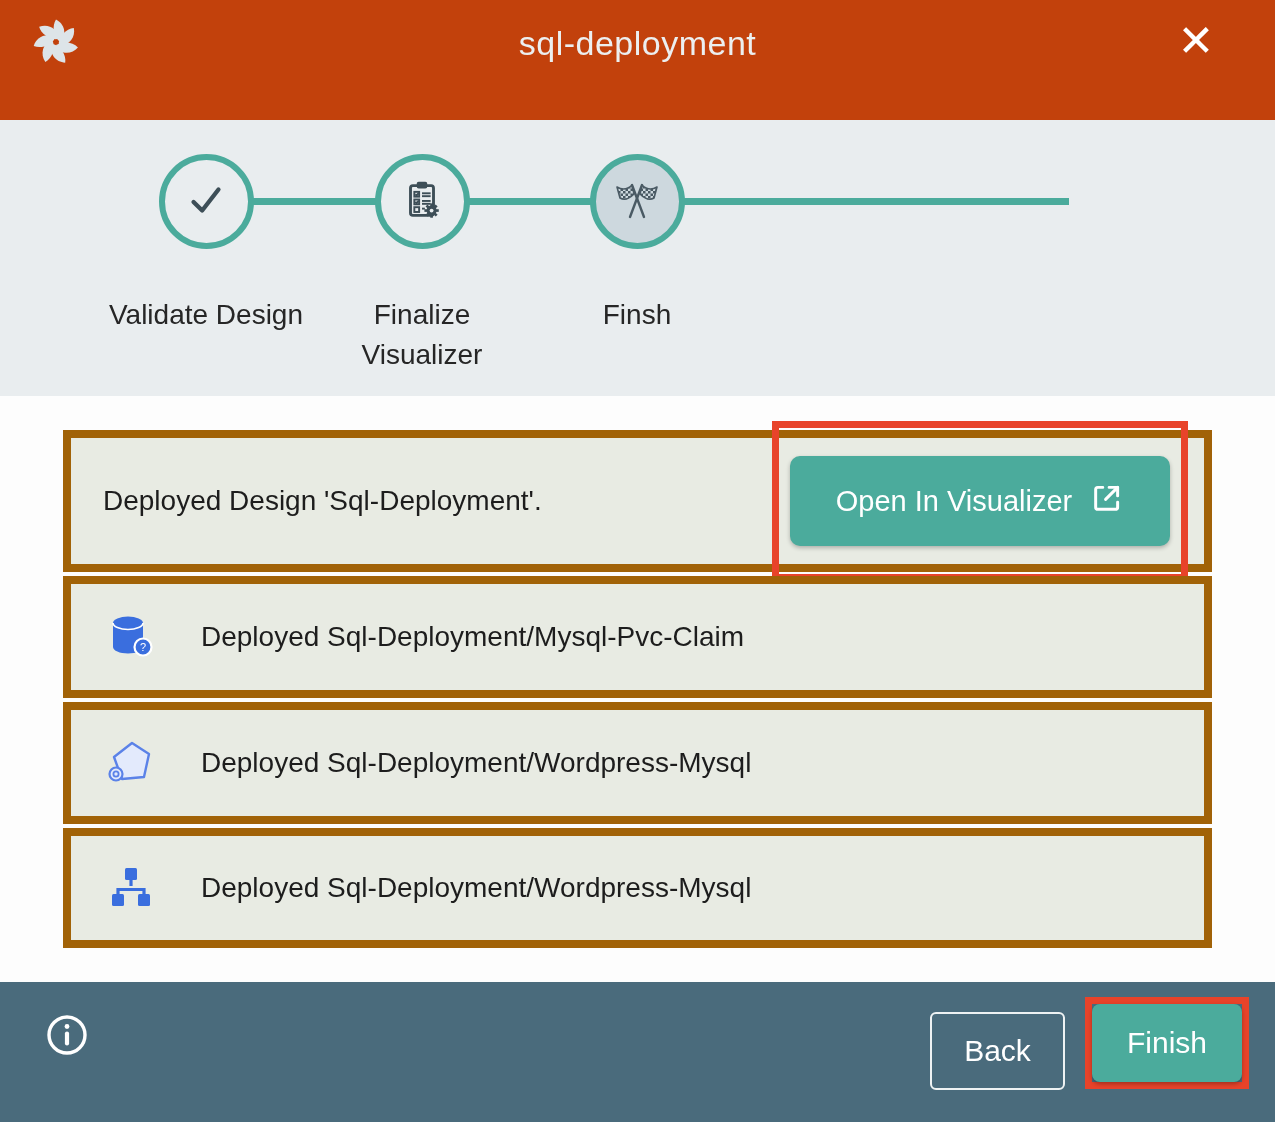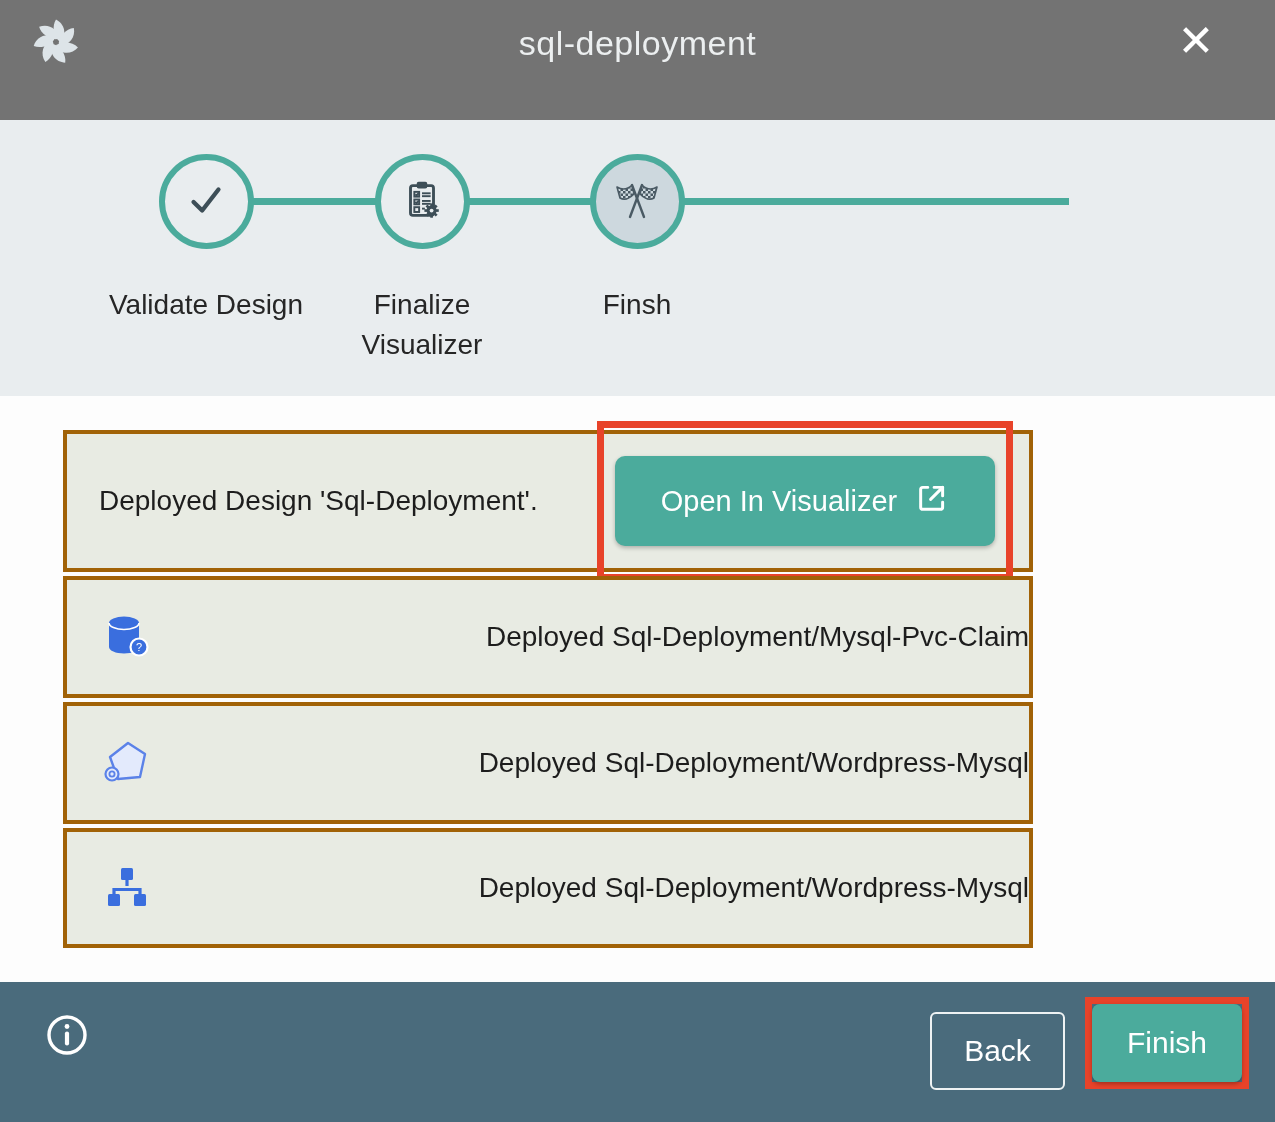--- a/index.html
+++ b/index.html
@@ -1,42 +1,42 @@
 <!DOCTYPE html>
 <html><head>
 <meta charset="utf-8">
 <style>
   html,body{margin:0;padding:0;background:#ffffff;}
   *{box-sizing:border-box;}
   body{font-family:"Liberation Sans", sans-serif;}
   .modal{position:relative;width:1275px;height:1122px;background:#fdfdfd;overflow:hidden;}
 
   
-  .hdr{position:absolute;left:0;top:0;width:100%;height:120px;background:#737373;}
+  .hdr{position:absolute;left:0;top:0;width:100%;height:120px;background:#c2410c;}
   .logo{position:absolute;left:28px;top:14px;width:56px;height:56px;}
   .hdr-title{position:absolute;left:0;right:0;top:24px;margin:0;text-align:center;
     font-size:34px;font-weight:400;color:#eceff0;letter-spacing:.5px;}
   .close-btn{position:absolute;right:56px;top:18px;width:46px;height:46px;background:none;border:none;
     color:#ffffff;font-size:44px;line-height:46px;cursor:pointer;padding:0;font-family:"Liberation Sans",sans-serif;}
 
   
   .stepper{position:absolute;left:0;top:120px;width:100%;height:276px;background:#e9edef;}
   .connector{position:absolute;left:206px;top:78px;width:863px;height:7px;background:#4bab9c;}
   .step{position:absolute;top:34px;width:216px;text-align:center;}
   .step:nth-of-type(2){left:98px;}  .step:nth-of-type(3){left:314px;}
   .step:nth-of-type(4){left:529px;} .step:nth-of-type(5){left:745px;}
   .step:nth-of-type(6){left:961px;}
   .step-circle{width:95px;height:95px;margin:0 auto;border-radius:50%;border:6px solid #4bab9c;
     background:#e9edef;display:flex;align-items:center;justify-content:center;}
   .step.active .step-circle{background:#cdd8de;}
-  .step-label{margin-top:36px;font-size:28px;line-height:40px;color:#262626;}
-
-  
-  .row{position:absolute;left:63px;width:970px;background:#e8ebe3;border:4px solid #a16207;
-    display:flex;align-items:center;justify-content:space-between;}
+  .step-label{margin-top:46px;font-size:28px;line-height:40px;color:#262626;}
+
+  
+  .row{position:absolute;left:63px;width:1149px;background:#e8ebe3;border:8px solid #a16207;
+    display:flex;align-items:center;}
   .row-summary{top:430px;height:142px;}
   .row-1{top:576px;height:122px;}
   .row-2{top:702px;height:122px;}
   .row-3{top:828px;height:120px;}
   .summary-text{flex:1;margin-left:32px;font-size:28px;color:#1d1d1d;}
   .annotation{border:7px solid #e8432a;padding:28px 11px;margin-right:16px;}
   .viz-btn{width:380px;height:90px;background:#4bab9c;color:#ffffff;border:none;border-radius:10px;
     font-size:29px;font-family:"Liberation Sans",sans-serif;display:flex;align-items:center;justify-content:center;
     gap:18px;cursor:pointer;box-shadow:0 2px 4px rgba(0,0,0,.25);}
   .row-icon{width:52px;height:52px;margin-left:34px;flex:0 0 auto;}

